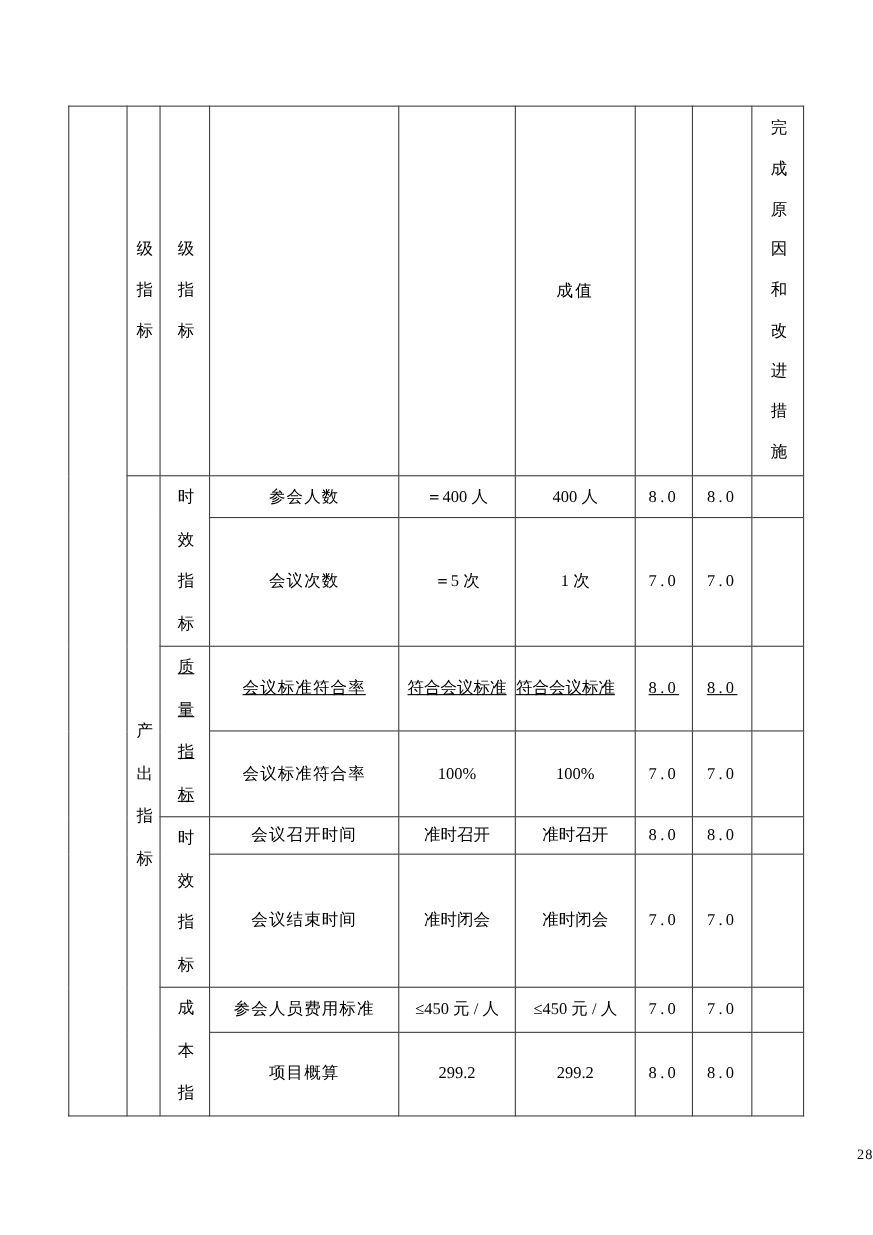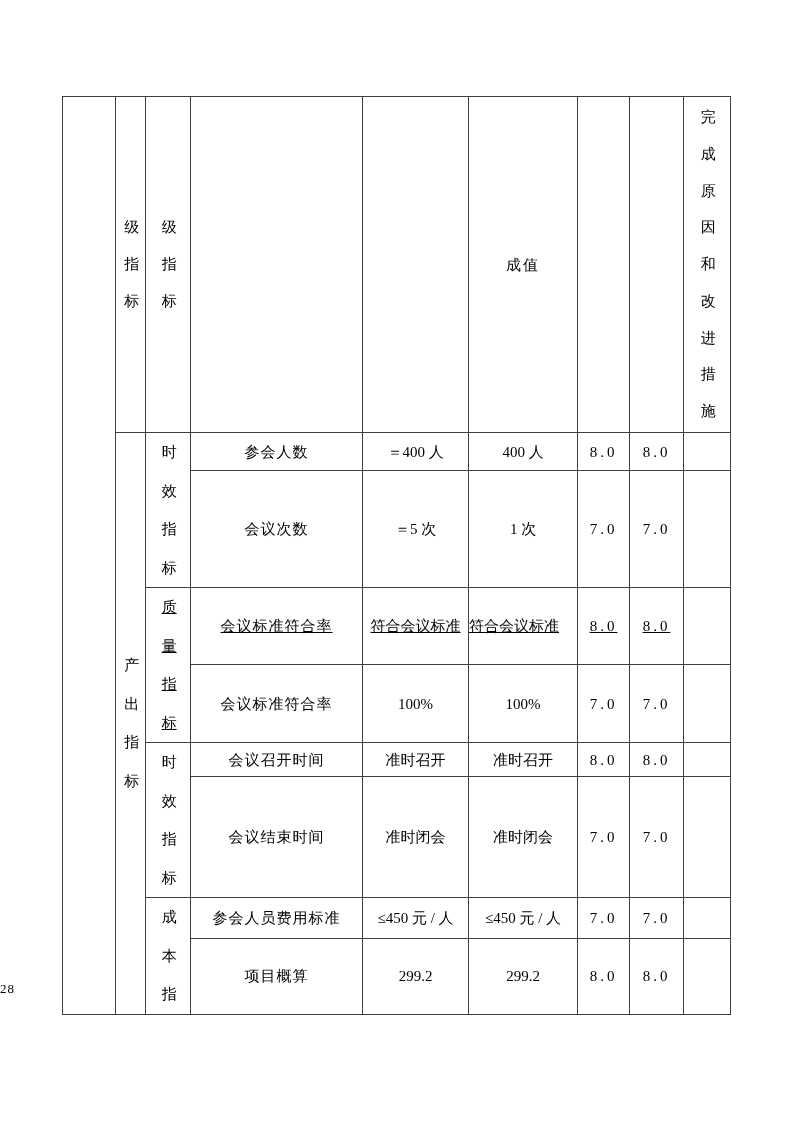--- a/index.html
+++ b/index.html
@@ -60,23 +60,23 @@
   }
   td.comp-just {
     text-align:justify;
     text-align-last:left;
     padding-left:6px; padding-right:6px;
     line-height:38px;
   }
   td.score { letter-spacing:3px; }
 
   .page-number {
-    position:absolute; top:981px; left:0;
+    position:absolute; top:1042px; left:0;
     width:100%;
-    text-align:left;
+    text-align:right;
     font-size:13px;
     letter-spacing:1px;
   }
 </style>
 </head>
 <body>
 
 <div class="page">
 
   <table class="report">

